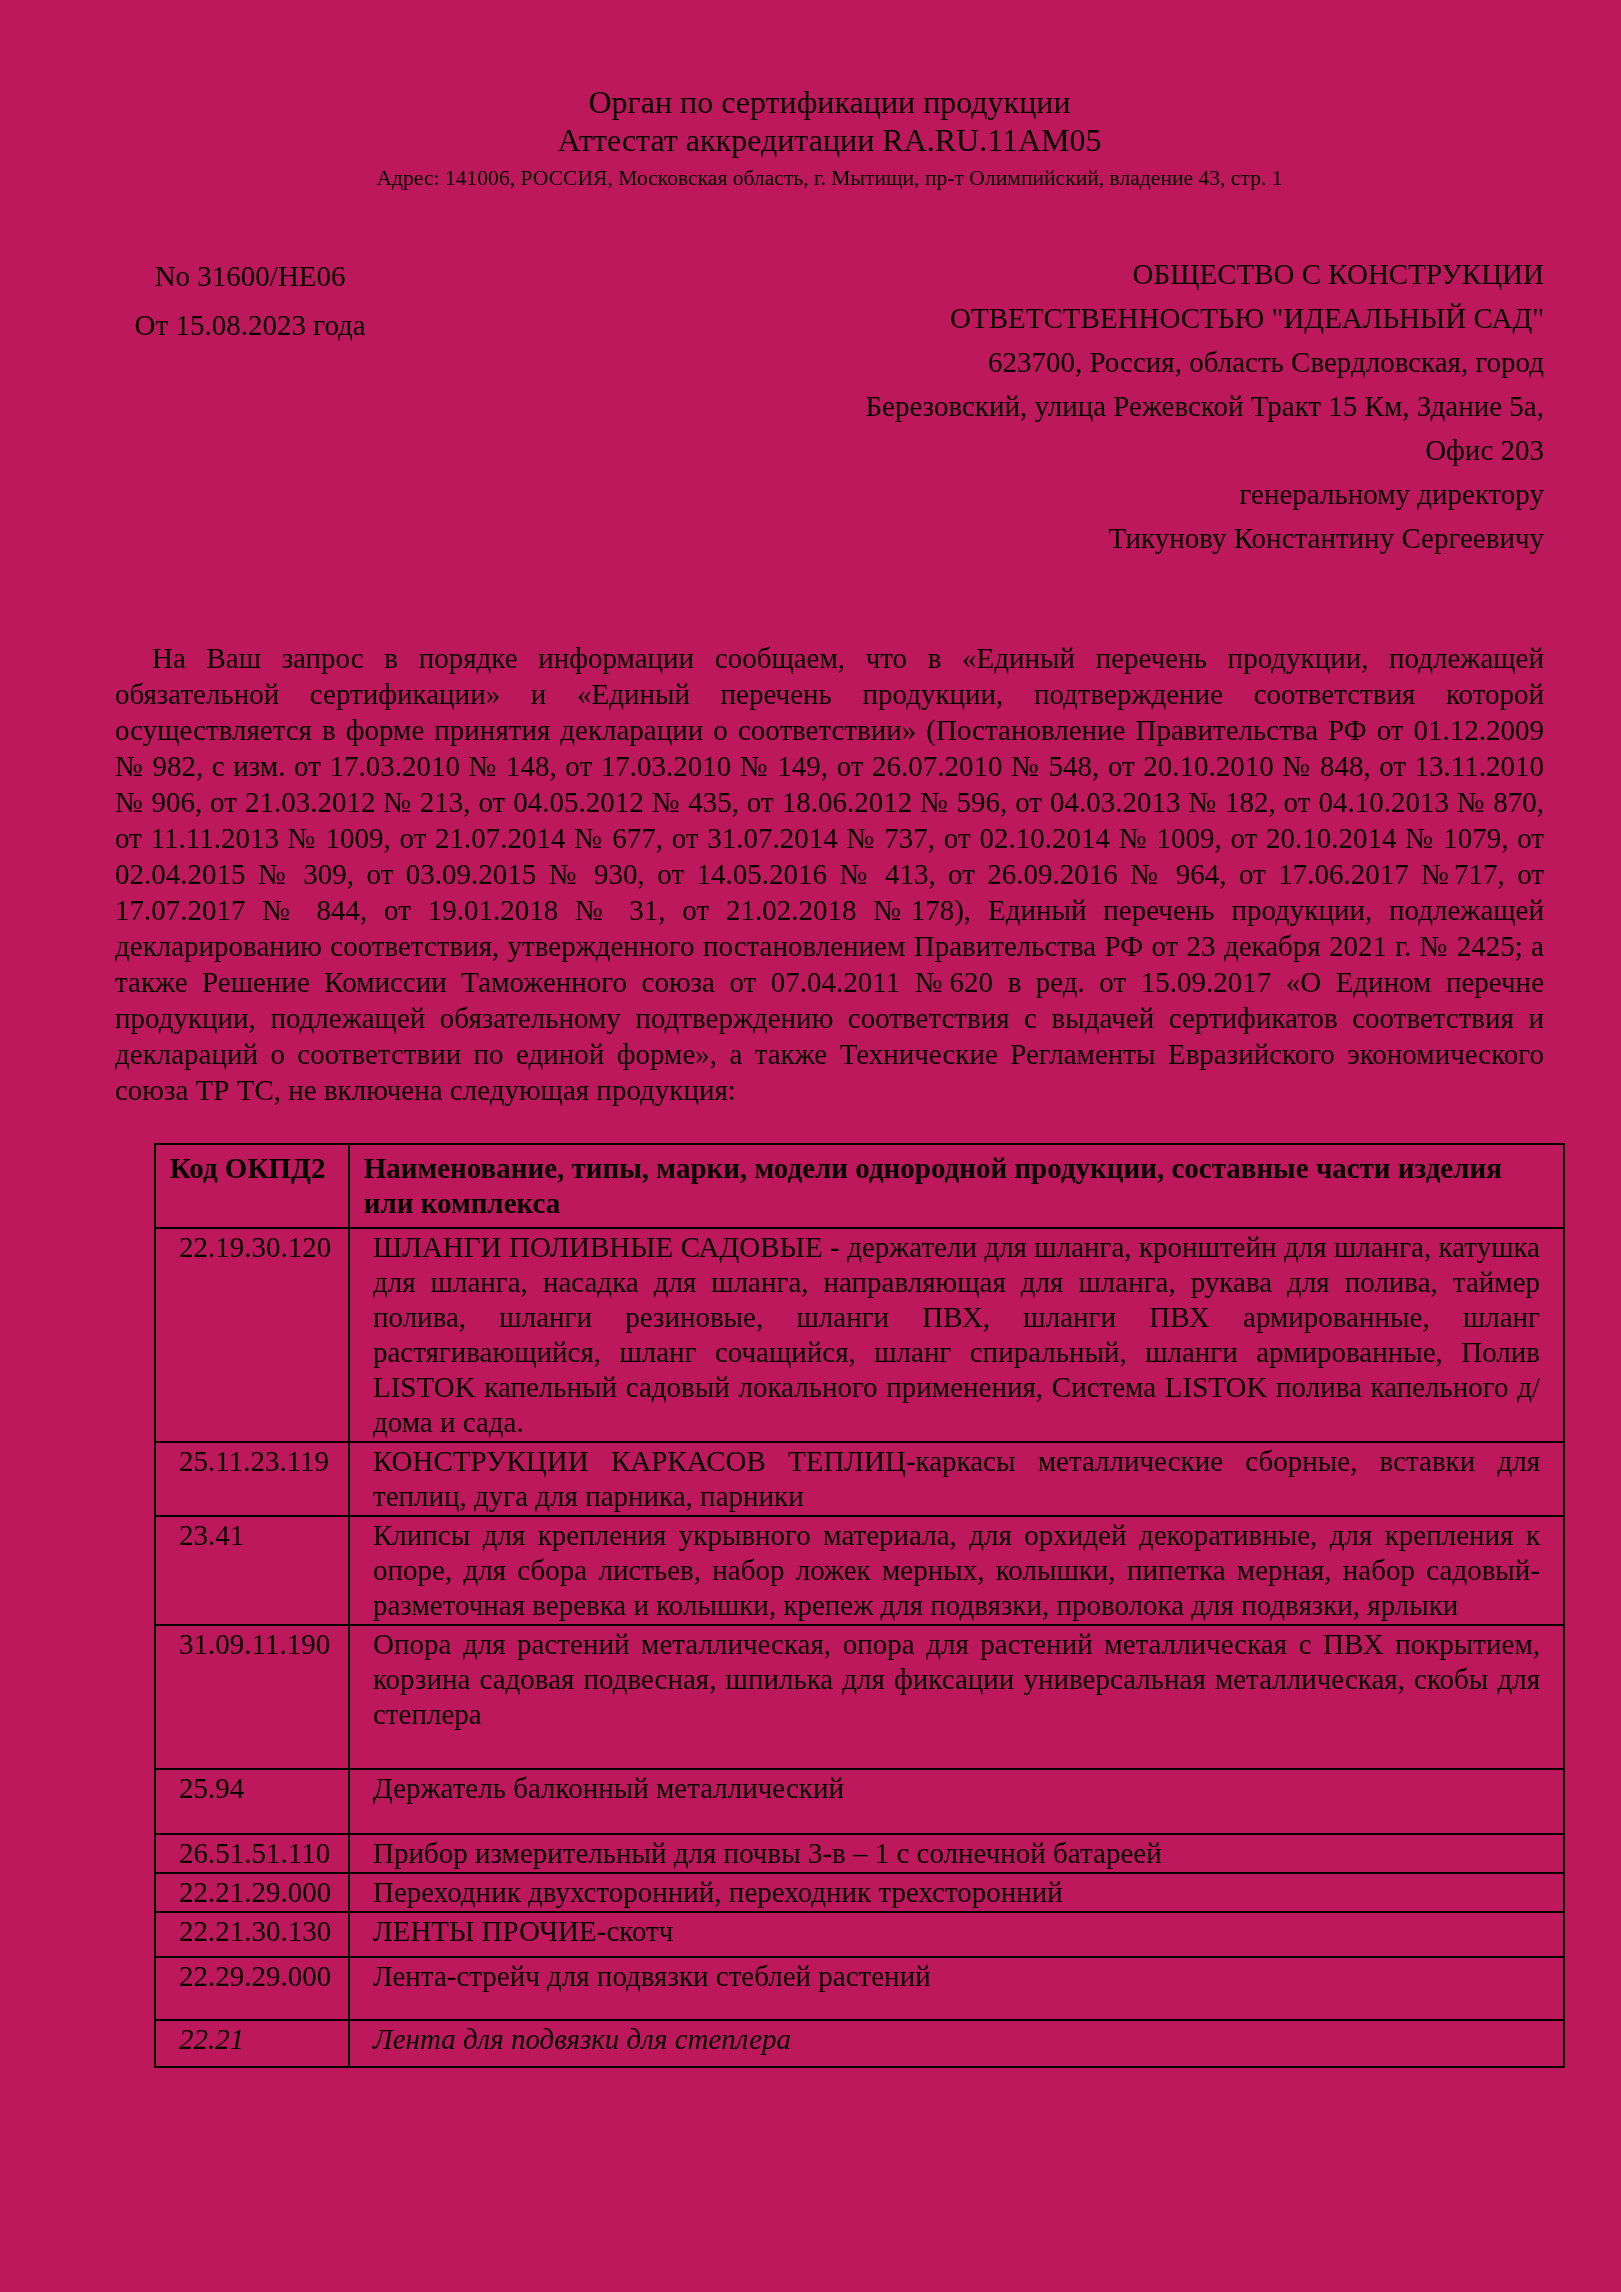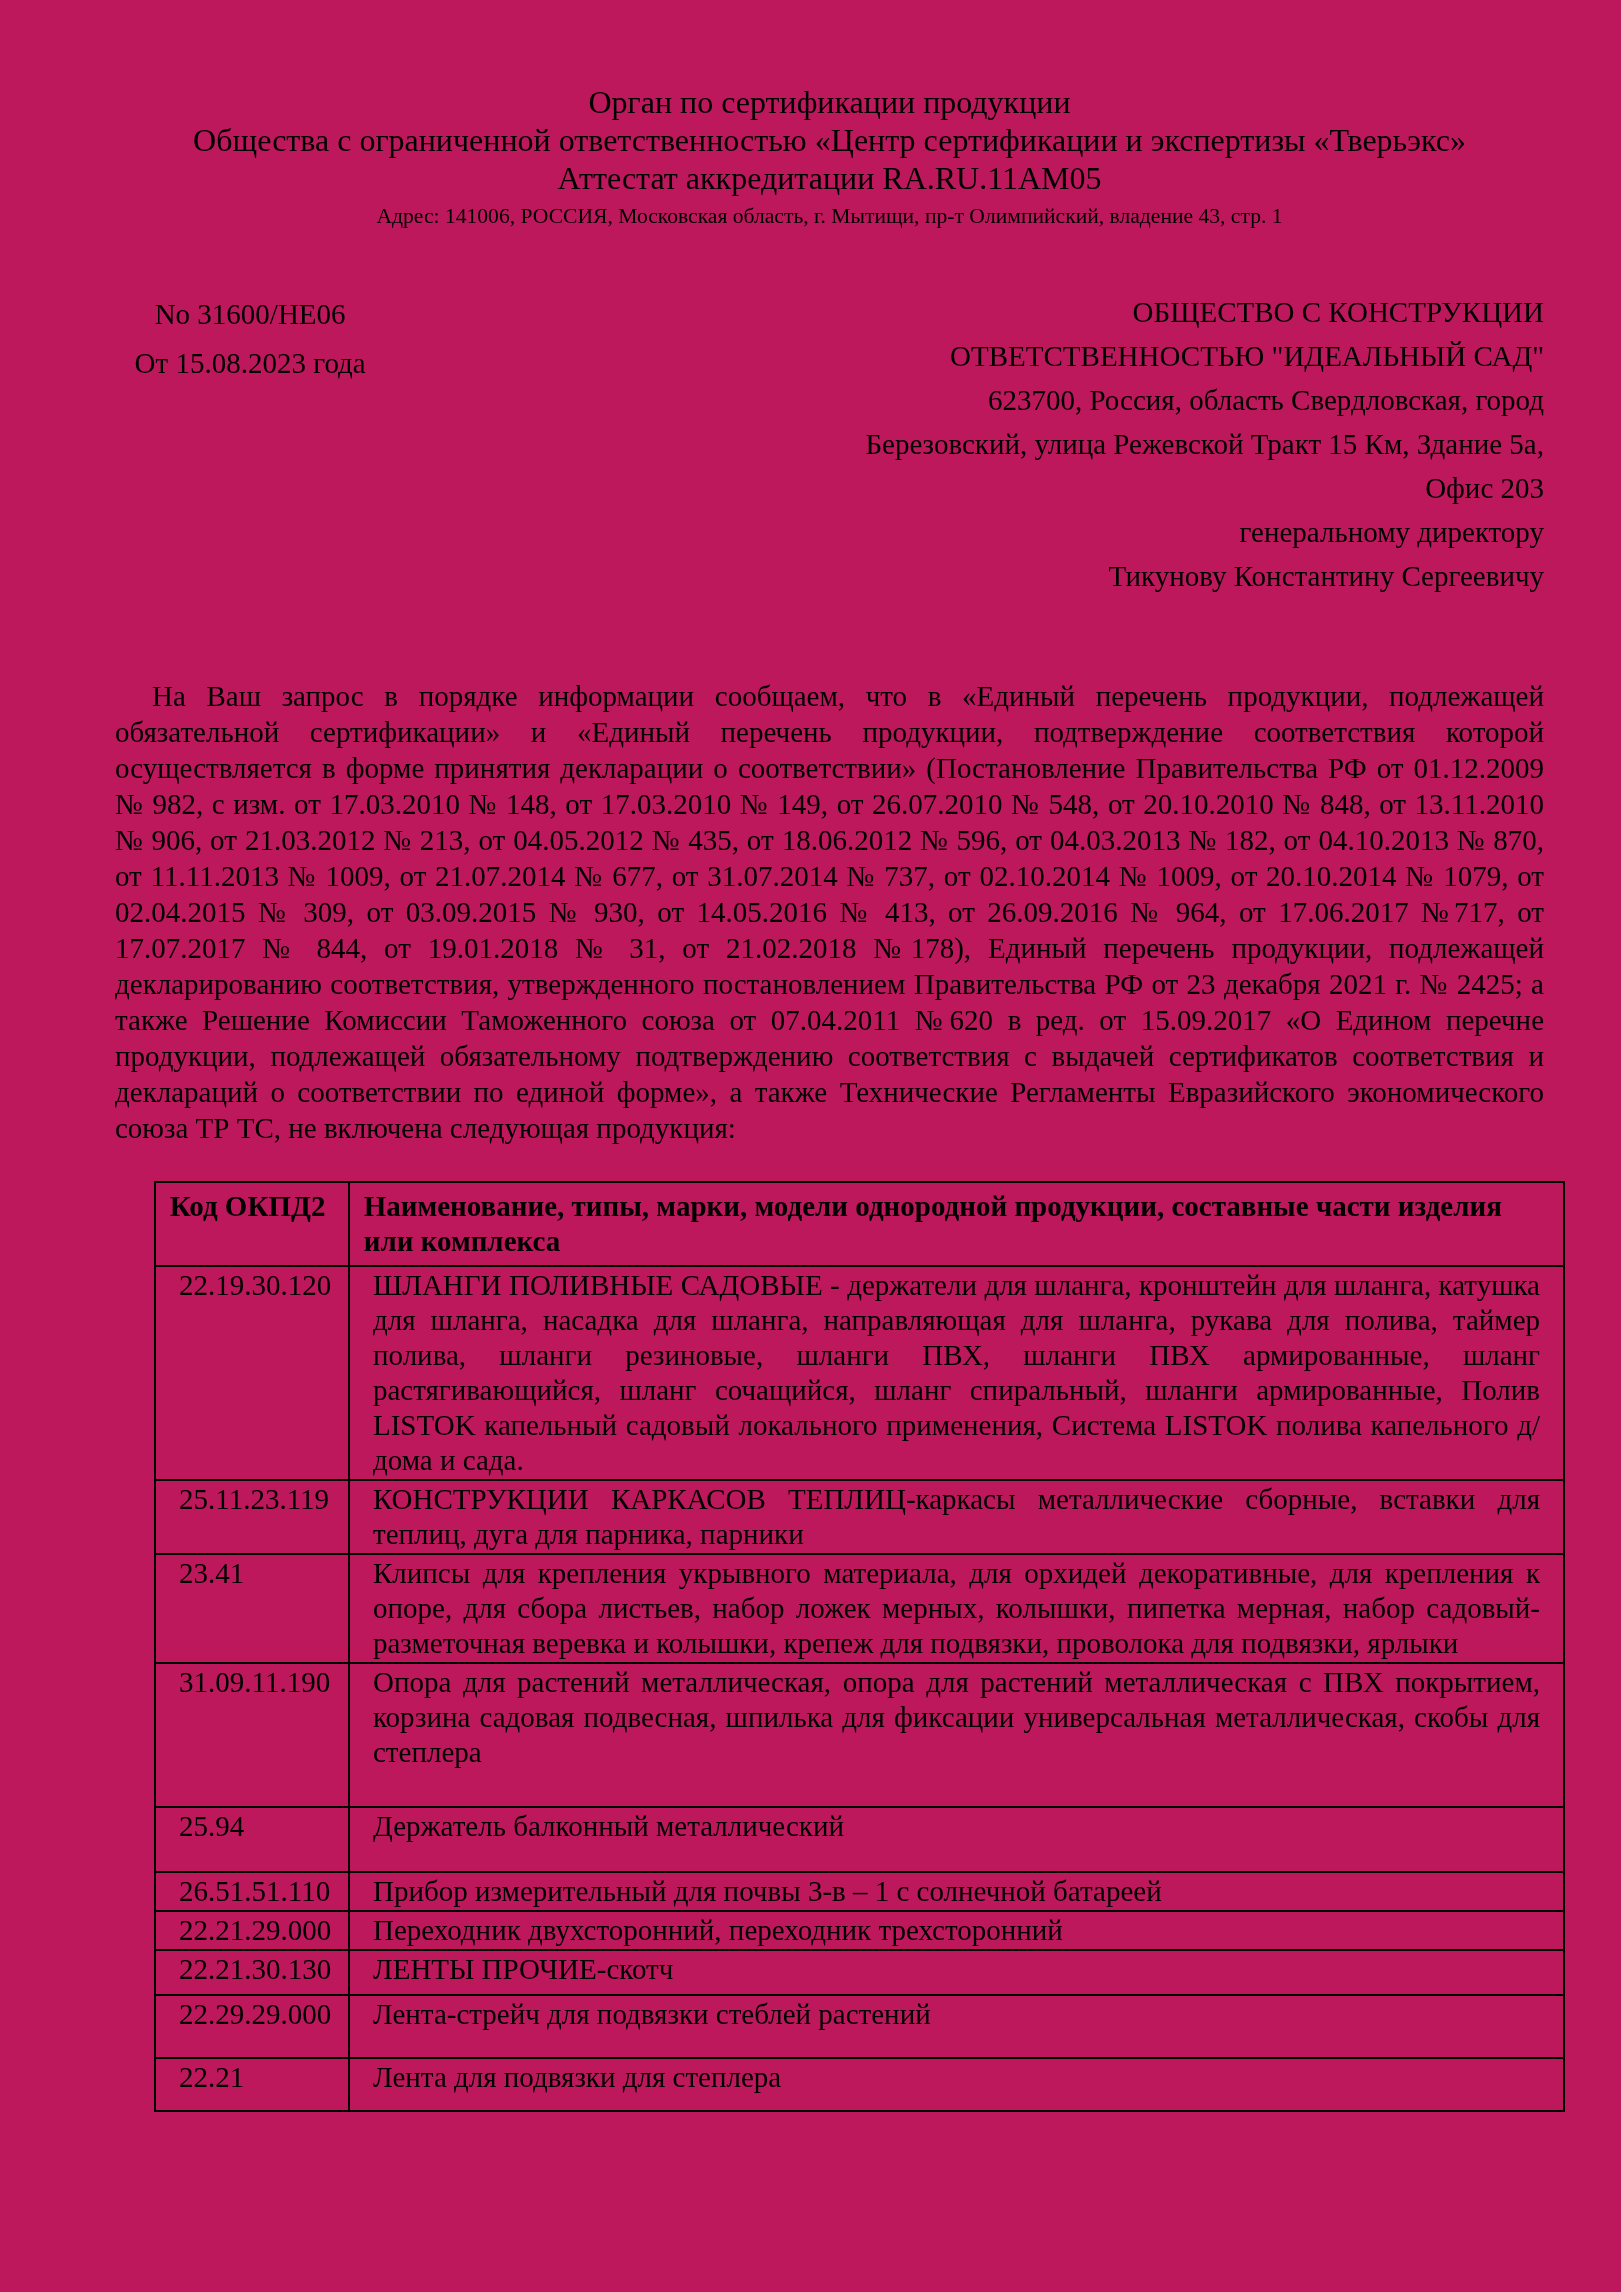--- a/index.html
+++ b/index.html
@@ -64,30 +64,29 @@
   table.products td.desc { text-align: justify; }
   tr.r1  { height: 211px; }
   tr.r2  { height: 68px; }
   tr.r3  { height: 104px; }
   tr.r4  { height: 144px; }
   tr.r5  { height: 65px; }
   tr.r6  { height: 37px; }
   tr.r7  { height: 37px; }
   tr.r8  { height: 45px; }
   tr.r9  { height: 63px; }
-  tr.r10 { height: 53px; }
+  tr.r10 { height: 47px; font-style: italic; }
 </style>
 </head>
 <body>
 
 <div class="page">
 
   <header class="letterhead">
     <div class="lh-line">Орган по сертификации продукции</div>
-    <div class="lh-line">Общества с ограниченной ответственностью «Центр сертификации и экспертизы «Тверьэкс»</div>
     <div class="lh-line">Аттестат аккредитации RA.RU.11AM05</div>
     <div class="lh-address">Адрес: 141006, РОССИЯ, Московская область, г. Мытищи, пр-т Олимпийский, владение 43, стр. 1</div>
   </header>
 
   <section class="ref-row">
     <div class="ref-block">
       <div>No 31600/НЕ06</div>
       <div>От 15.08.2023 года</div>
     </div>
     <div class="recipient-block">

